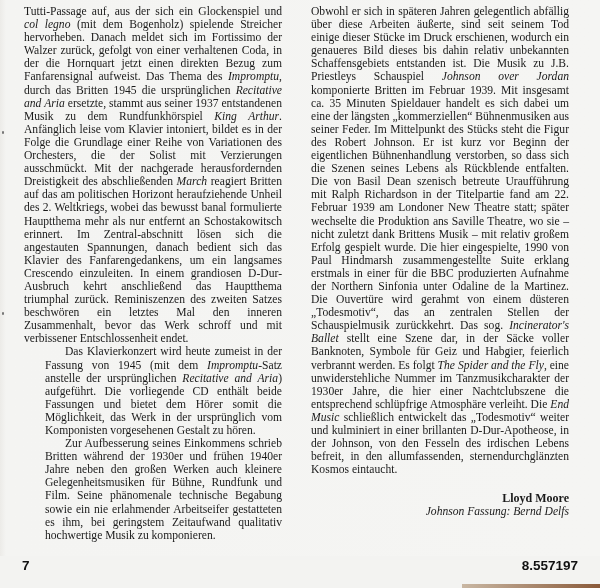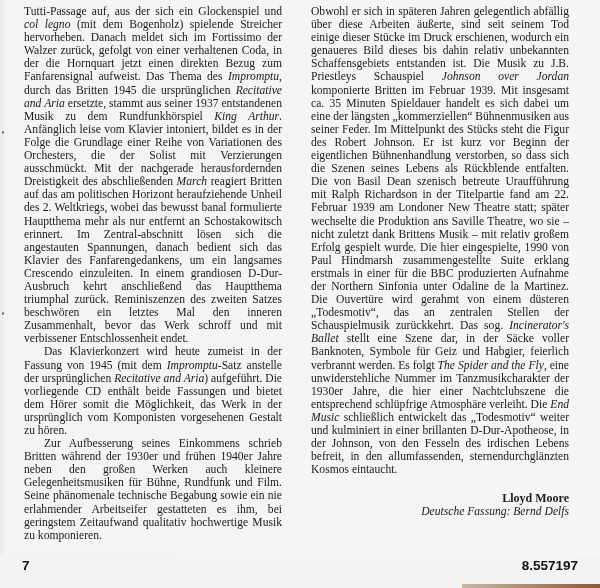--- a/index.html
+++ b/index.html
@@ -15,21 +15,21 @@
       background: linear-gradient(90deg, #ecebe8 0px, #f4f4f2 6px, #f5f5f3 100%);
     }
     .col {
       position: absolute; top: 5px; width: 258px;
       font-size: 11.6px; line-height: 13.1px;
       text-align: justify; hyphens: manual;
     }
     .col.left { left: 24px; }
     .col.right { left: 311px; }
     .col p { margin: 0; }
-    .col p.indent { text-indent: 20px; }
+    .col p.indent { text-indent: 20px; margin-left: 21px; }
     .col i { font-style: italic; }
     .sig {
       margin-top: 16px; text-align: right;
     }
     .sig .author { font-weight: bold; font-size: 12px; }
     .sig .trans { font-style: italic; }
     .folio {
       position: absolute; top: 558px;
       font-family: "Liberation Sans", "DejaVu Sans", sans-serif;
       font-weight: bold; font-size: 13.5px; color: #111;
@@ -52,20 +52,20 @@
   <div class="col left">
     <p><span>Tutti-Passage auf, aus der sich ein Glockenspiel und </span><i>col legno</i><span> (mit dem Bogenholz) spielende Streicher hervorheben. Danach meldet sich im Fortissimo der Walzer zurück, gefolgt von einer verhaltenen Coda, in der die Hornquart jetzt einen direkten Bezug zum Fanfarensignal aufweist. Das Thema des </span><i>Impromptu</i><span>, durch das Britten 1945 die ursprünglichen </span><i>Recitative and Aria</i><span> ersetzte, stammt aus seiner 1937 entstandenen Musik zu dem Rundfunkhörspiel </span><i>King Arthur</i><span>. Anfänglich leise vom Klavier intoniert, bildet es in der Folge die Grundlage einer Reihe von Variationen des Orchesters, die der Solist mit Verzierungen ausschmückt. Mit der nachgerade herausfordernden Dreistigkeit des abschließenden </span><i>March</i><span> reagiert Britten auf das am politischen Horizont heraufziehende Unheil des 2. Weltkriegs, wobei das bewusst banal formulierte Hauptthema mehr als nur entfernt an Schostakowitsch erinnert. Im Zentral-abschnitt lösen sich die angestauten Spannungen, danach bedient sich das Klavier des Fanfarengedankens, um ein langsames Crescendo einzuleiten. In einem grandiosen D-Dur-Ausbruch kehrt anschließend das Hauptthema triumphal zurück. Reminiszenzen des zweiten Satzes beschwören ein letztes Mal den inneren Zusammenhalt, bevor das Werk schroff und mit verbissener Entschlossenheit endet.</span></p>
     <p class="indent"><span>Das Klavierkonzert wird heute zumeist in der Fassung von 1945 (mit dem </span><i>Impromptu</i><span>-Satz anstelle der ursprünglichen </span><i>Recitative and Aria</i><span>) aufgeführt. Die vorliegende CD enthält beide Fassungen und bietet dem Hörer somit die Möglichkeit, das Werk in der ursprünglich vom Komponisten vorgesehenen Gestalt zu hören.</span></p>
     <p class="indent"><span>Zur Aufbesserung seines Einkommens schrieb Britten während der 1930er und frühen 1940er Jahre neben den großen Werken auch kleinere Gelegenheitsmusiken für Bühne, Rundfunk und Film. Seine phänomenale technische Begabung sowie ein nie erlahmender Arbeitseifer gestatteten es ihm, bei geringstem Zeitaufwand qualitativ hochwertige Musik zu komponieren.</span></p>
   </div>
 
   <div class="col right">
     <p><span>Obwohl er sich in späteren Jahren gelegentlich abfällig über diese Arbeiten äußerte, sind seit seinem Tod einige dieser Stücke im Druck erschienen, wodurch ein genaueres Bild dieses bis dahin relativ unbekannten Schaffensgebiets entstanden ist. Die Musik zu J.B. Priestleys Schauspiel </span><i>Johnson over Jordan</i><span> komponierte Britten im Februar 1939. Mit insgesamt ca. 35 Minuten Spieldauer handelt es sich dabei um eine der längsten „kommerziellen“ Bühnenmusiken aus seiner Feder. Im Mittelpunkt des Stücks steht die Figur des Robert Johnson. Er ist kurz vor Beginn der eigentlichen Bühnenhandlung verstorben, so dass sich die Szenen seines Lebens als Rückblende entfalten. Die von Basil Dean szenisch betreute Uraufführung mit Ralph Richardson in der Titelpartie fand am 22. Februar 1939 am Londoner New Theatre statt; später wechselte die Produktion ans Saville Theatre, wo sie – nicht zuletzt dank Brittens Musik – mit relativ großem Erfolg gespielt wurde. Die hier eingespielte, 1990 von Paul Hindmarsh zusammengestellte Suite erklang erstmals in einer für die BBC produzierten Aufnahme der Northern Sinfonia unter Odaline de la Martinez. Die Ouvertüre wird gerahmt von einem düsteren „Todesmotiv“, das an zentralen Stellen der Schauspielmusik zurückkehrt. Das sog. </span><i>Incinerator's Ballet</i><span> stellt eine Szene dar, in der Säcke voller Banknoten, Symbole für Geiz und Habgier, feierlich verbrannt werden. Es folgt </span><i>The Spider and the Fly</i><span>, eine unwiderstehliche Nummer im Tanzmusikcharakter der 1930er Jahre, die hier einer Nachtclubszene die entsprechend schlüpfrige Atmosphäre verleiht. Die </span><i>End Music</i><span> schließlich entwickelt das „Todesmotiv“ weiter und kulminiert in einer brillanten D-Dur-Apotheose, in der Johnson, von den Fesseln des irdischen Lebens befreit, in den allumfassenden, sternendurchglänzten Kosmos eintaucht.</span></p>
     <div class="sig">
       <div class="author">Lloyd Moore</div>
-      <div class="trans">Deutsche Fassung: Bernd Delfs</div>
+      <div class="trans">Johnson Fassung: Bernd Delfs</div>
     </div>
   </div>
 
   <div class="folio left">7</div>
   <div class="folio right">8.557197</div>
   <div class="edge-strip"></div>
 </div>
 
 </body></html>

